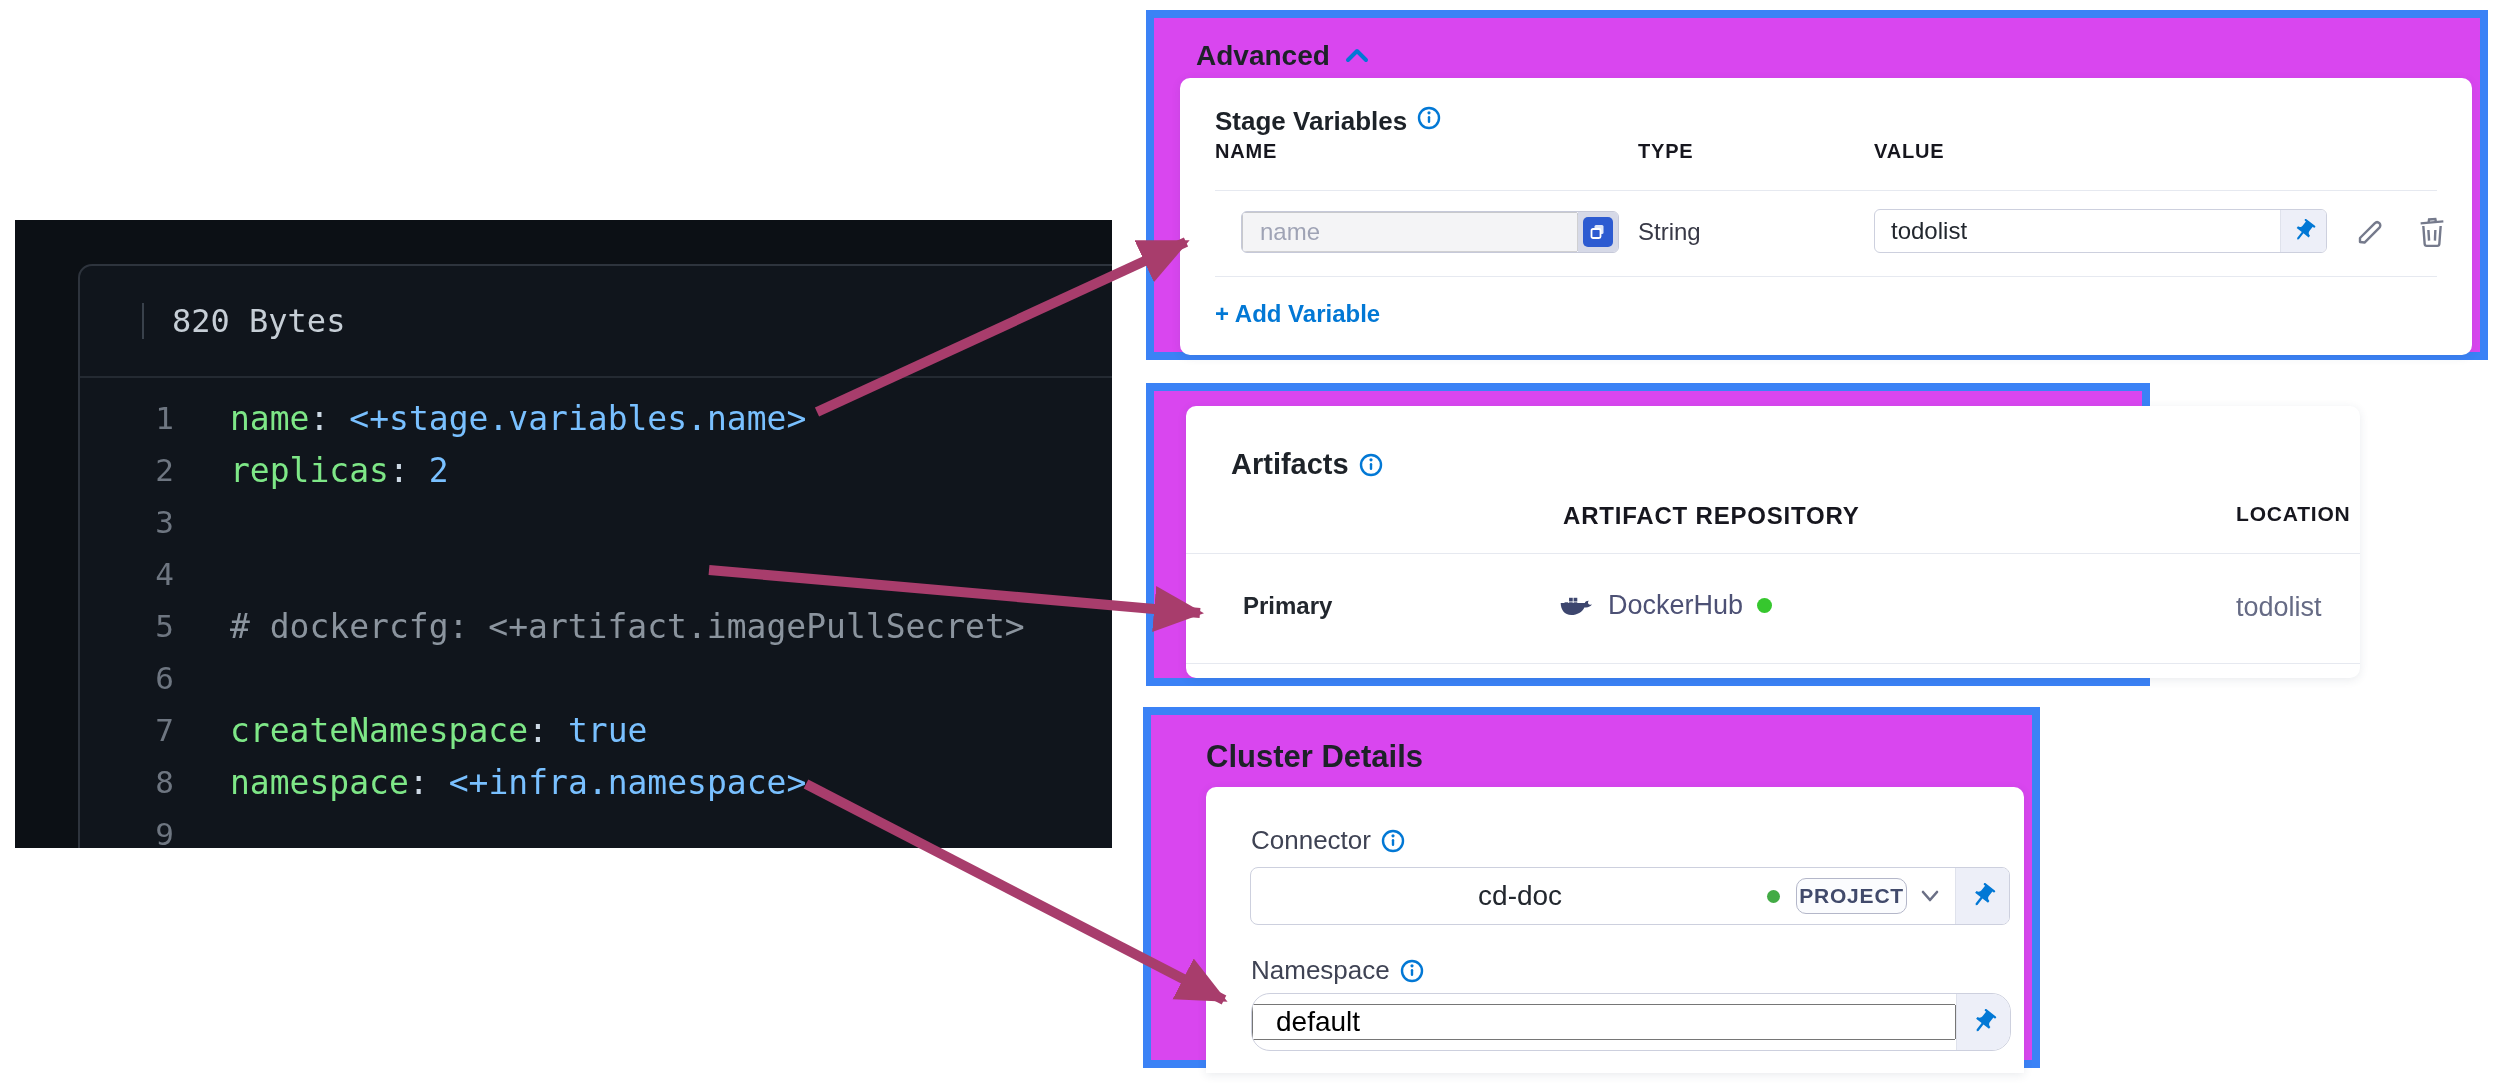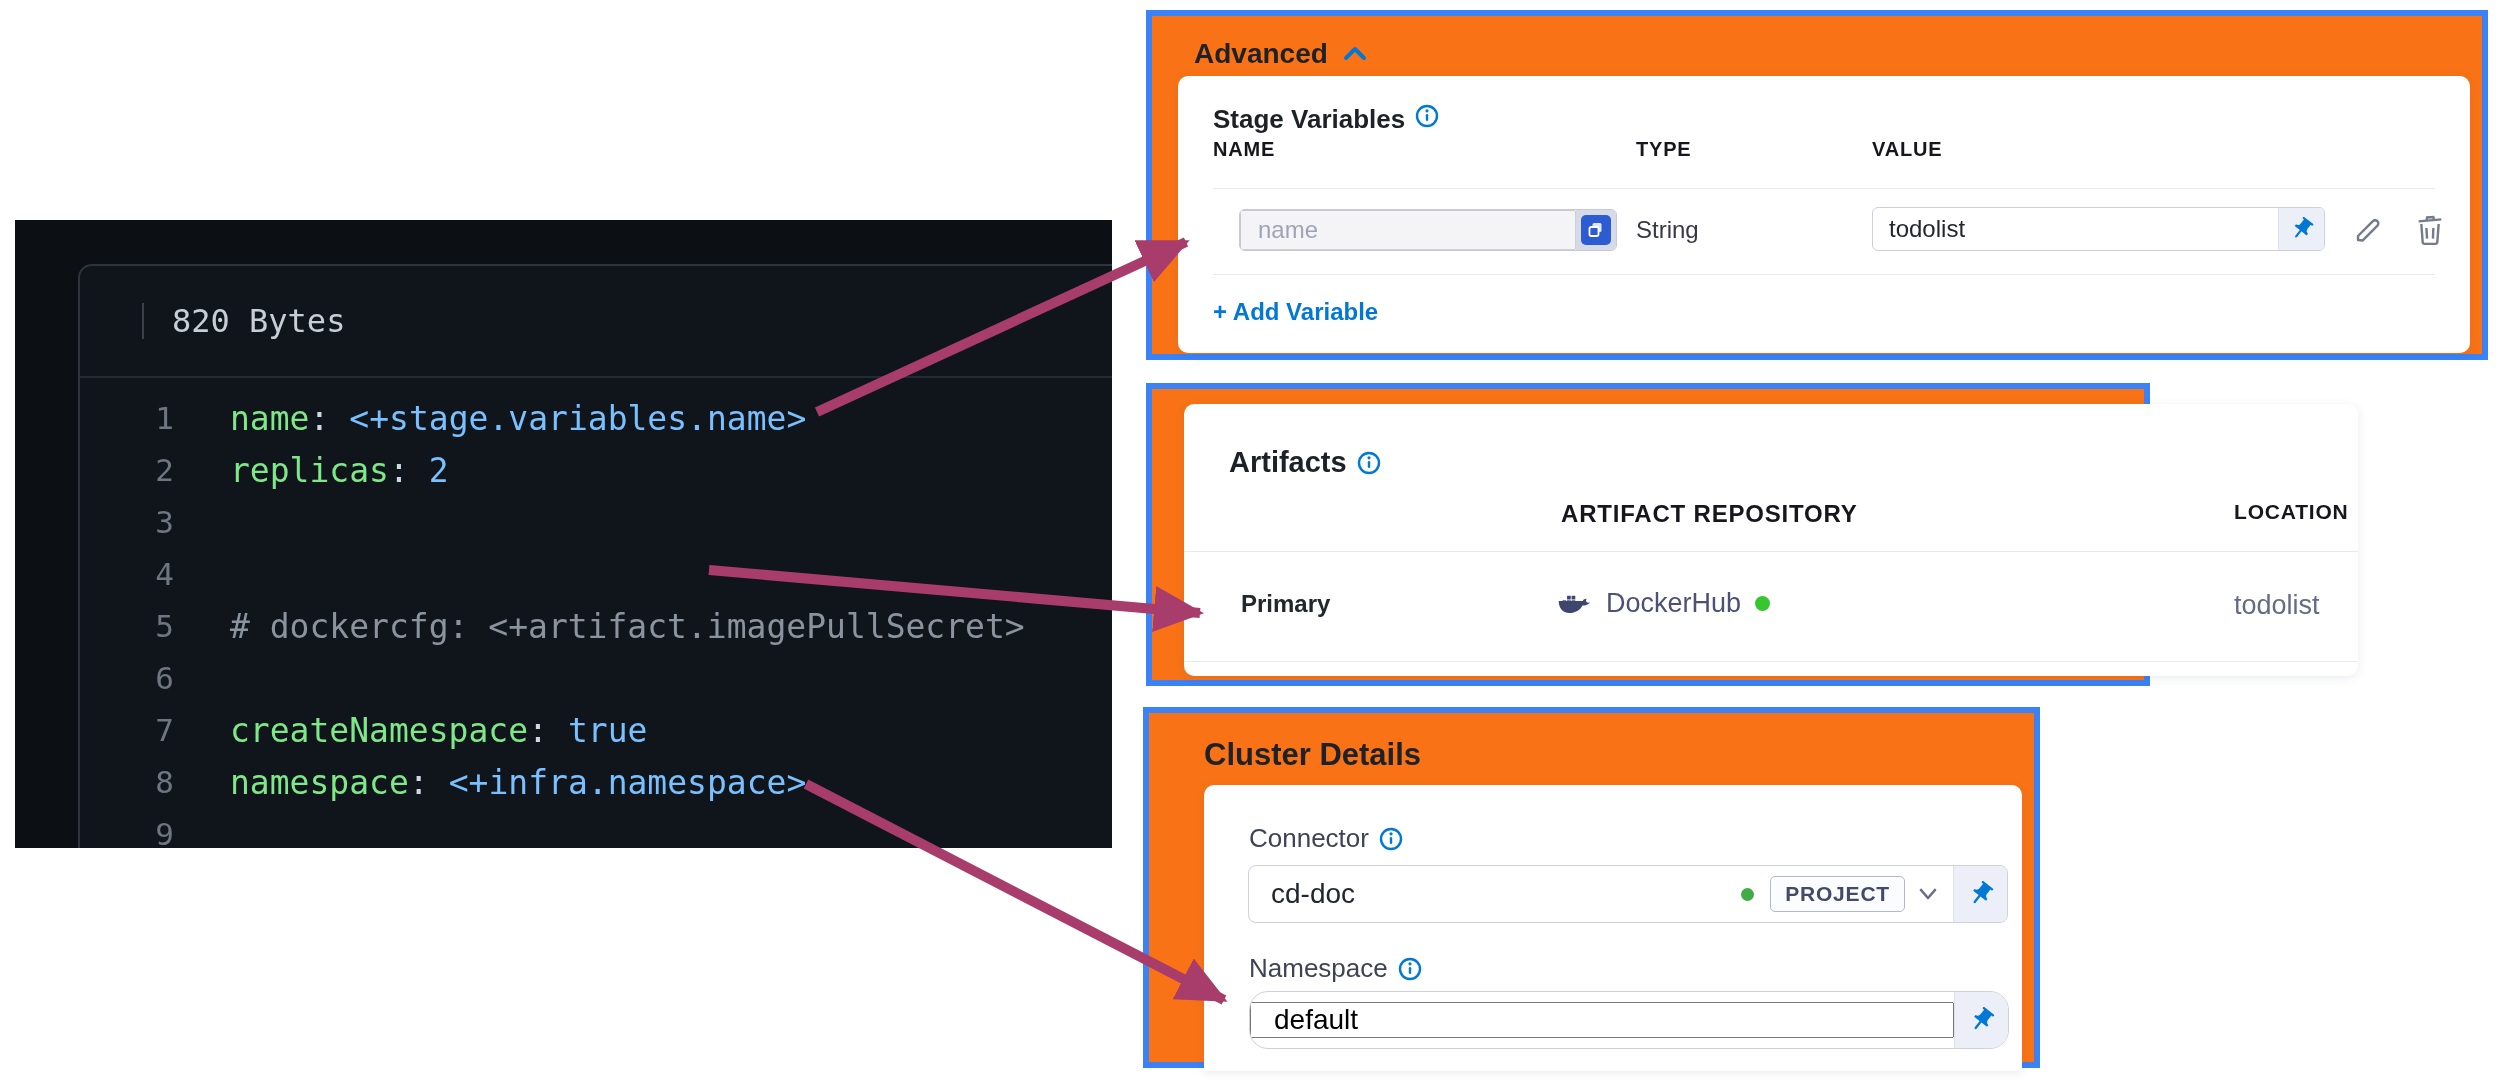--- a/index.html
+++ b/index.html
@@ -18,21 +18,21 @@
   .code-lines { padding-top:14px; font-family:"DejaVu Sans Mono", monospace; font-size:33px; }
   .code-line { height:52px; display:flex; align-items:center; }
   .ln { width:94px; text-align:right; color:#6e7681; font-size:31px; flex:none; }
   .lc { margin-left:56px; white-space:pre; }
   .tok-key { color:#7ee787; }
   .tok-colon { color:#cdd9e5; }
   .tok-val { color:#79c0ff; margin-left:20px; }
   .tok-comment { color:#8b949e; }
 
   
-  .panel { background:#f97316; border:6px solid #3b82f6; }
+  .panel { background:#d946ef; border:8px solid #3b82f6; }
   .card { position:absolute; background:#ffffff; border-radius:10px;
     box-shadow:0 2px 10px rgba(40,60,90,0.10); }
   .sec-title { font-weight:bold; color:#1d2228; }
   .info-icon { display:inline-block; vertical-align:-4px; margin-left:10px; }
   .col-head { font-size:20px; font-weight:bold; color:#16161e; letter-spacing:0.8px; }
   .divider { position:absolute; height:1px; background:#e6e9f0; }
   .blue-link { color:#0278d5; font-weight:bold; font-size:24px; cursor:pointer; }
 
   
   .panel-advanced { left:1146px; top:10px; width:1342px; height:350px; }
@@ -65,21 +65,21 @@
   .loc-text { font-size:27px; color:#666b85; }
   .dot { border-radius:50%; display:inline-block; }
 
   
   .panel-cluster { left:1143px; top:707px; width:897px; height:361px; }
   .field-label { font-size:26px; color:#3f4354; display:flex; align-items:center; }
   .big-ipt { position:absolute; width:760px; height:58px; border:1.5px solid #cdd0de;
     border-radius:8px; background:#fff; display:flex; align-items:center; overflow:hidden; }
   .big-ipt .val { font-size:28px; color:#22272e; padding-left:22px; flex:1; }
   .big-ipt input { flex:1; padding-left:22px; font-size:28px; }
-  .scope-badge { border:1.5px solid #b4b7c9; border-radius:5px; padding:5px 14px;
+  .scope-badge { border:1.5px solid #b4b7c9; border-radius:10px; padding:5px 2px;
     font-size:21px; font-weight:bold; color:#414a6b; letter-spacing:0.8px; background:#fbfcfe; }
   .pin-seg { width:54px; cursor:pointer; }
 
   svg { display:block; }
   .arrow-layer { left:0; top:0; width:2501px; height:1084px; pointer-events:none; }
 </style>
 </head>
 <body>
 
 <div class="abs code-panel">
@@ -238,21 +238,21 @@
     <div class="field-label" style="position:absolute; left:45px; top:38px;">
       <span>Connector</span>
       <span class="info-icon">
         <svg width="24" height="24" viewBox="0 0 24 24">
             <circle cx="12" cy="12" r="10" fill="none" stroke="#0278d5" stroke-width="2.4"></circle>
             <rect x="10.8" y="10" width="2.4" height="7" rx="1.2" fill="#0278d5"></rect>
             <circle cx="12" cy="6.8" r="1.6" fill="#0278d5"></circle>
           </svg>
       </span>
     </div>
-    <div class="big-ipt" style="left:44px; top:80px;">
+    <div class="big-ipt" style="left:44px; top:80px;text-align:center;">
       <span class="val">cd-doc</span>
       <span class="dot" style="width:13px; height:13px; background:#42ab45; margin-right:16px;"></span>
       <span class="scope-badge">PROJECT</span>
       <span style="margin:0 14px 0 12px;">
         <svg width="22" height="16" viewBox="0 0 22 16">
             <polyline points="4,4 11,12 18,4" fill="none" stroke="#6b7086" stroke-width="2.6" stroke-linecap="round" stroke-linejoin="round"></polyline>
           </svg>
       </span>
       <span class="seg pin-seg">
         <svg width="28" height="28" viewBox="0 0 24 24">

